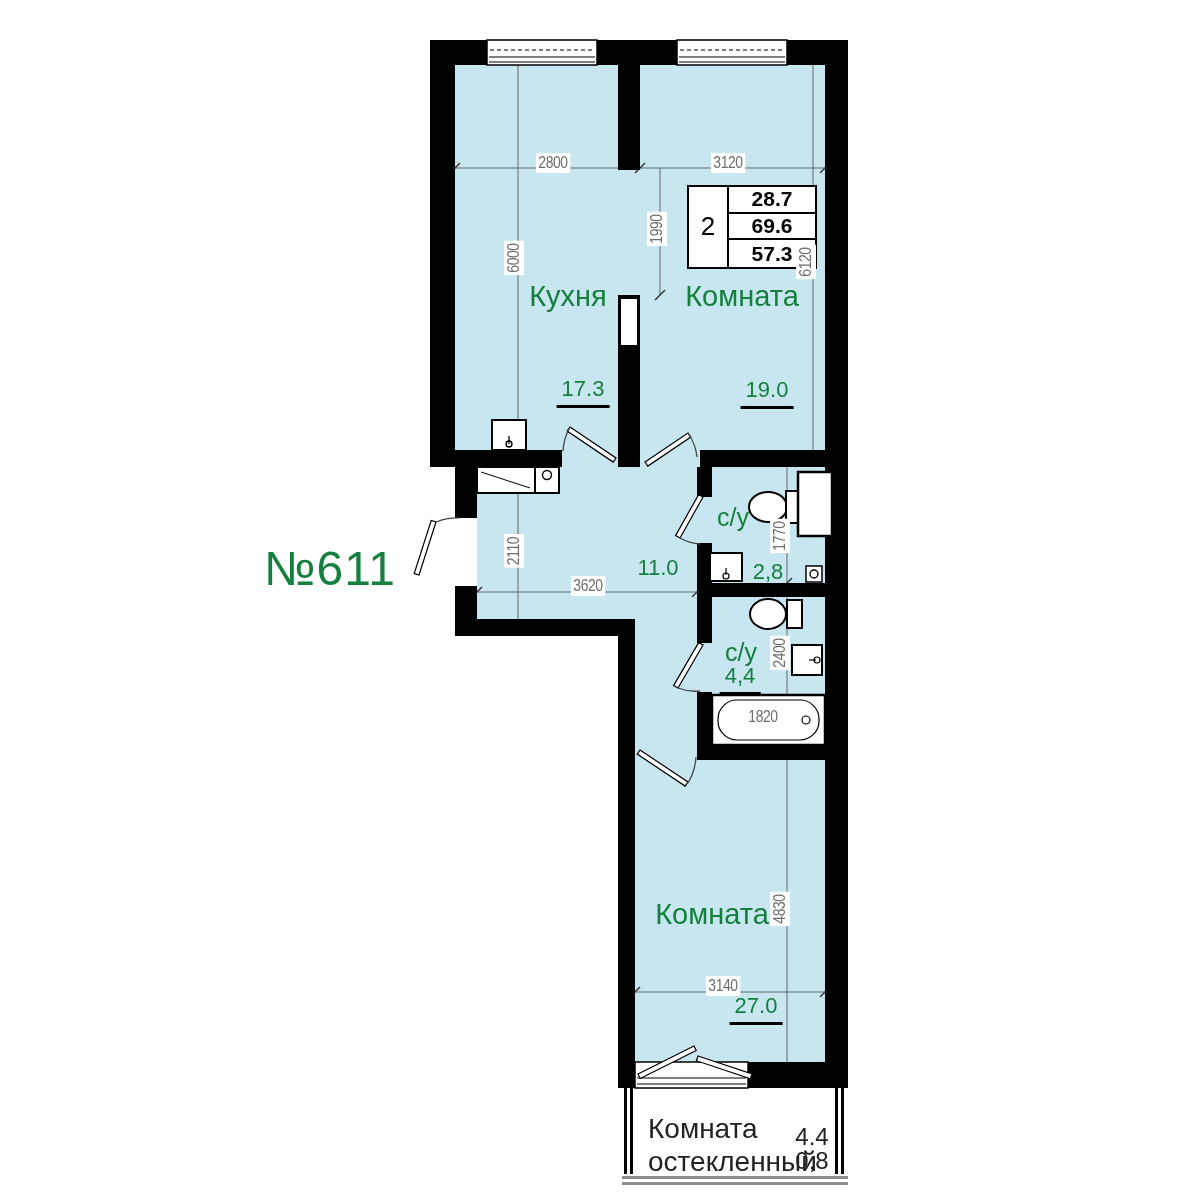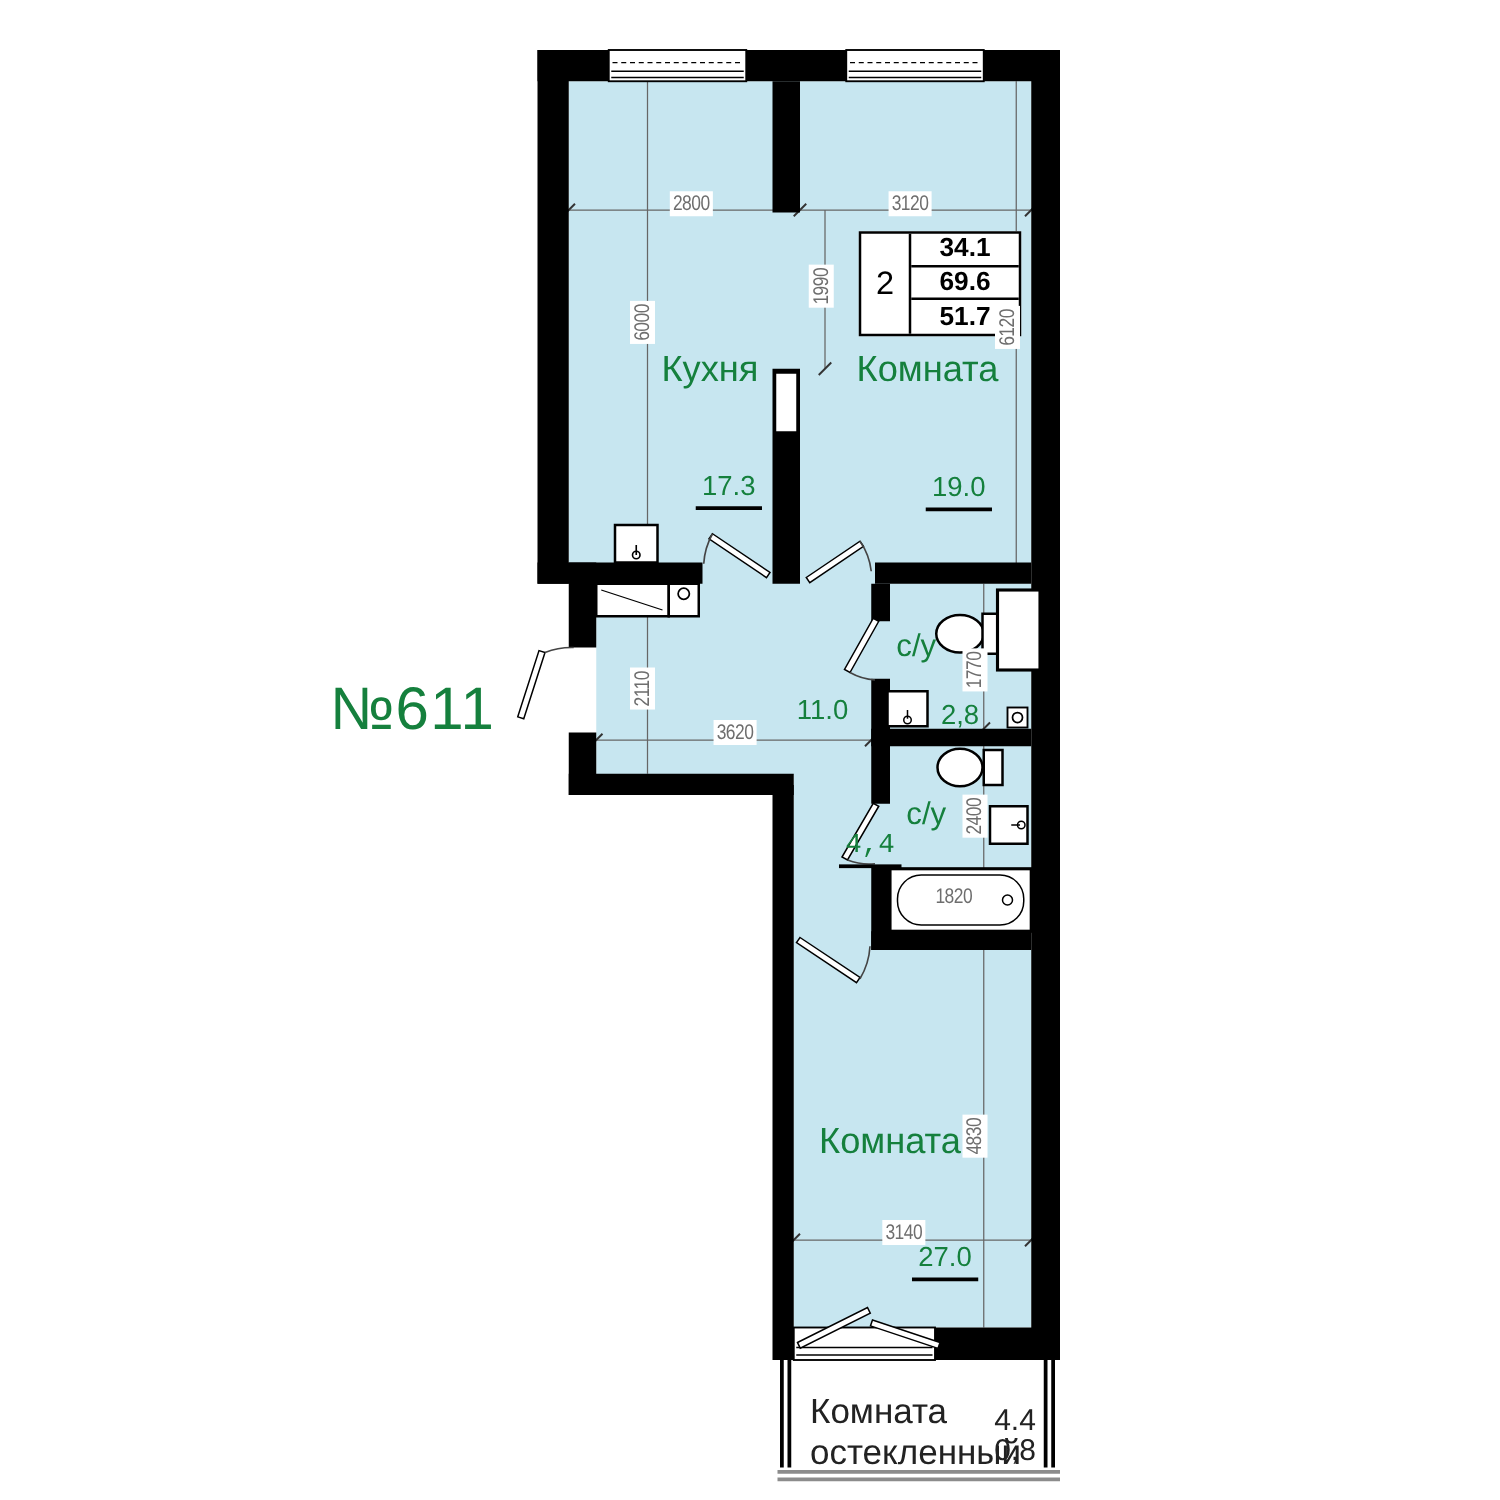--- a/index.html
+++ b/index.html
@@ -188,36 +188,36 @@
       <rect x="718" y="700" width="101" height="40" rx="19" fill="none" stroke="#000" stroke-width="1.2"></rect>
       <circle cx="806" cy="720" r="4" fill="none" stroke="#000" stroke-width="1.2"></circle>
     </g>
   </g>
 </svg>
 
   <div class="lbl aptnum" style="left:330px;top:568px;">№611</div>
 
   <div class="info-table">
     <div class="it-rooms">2</div>
-    <div class="it-cell">34.1</div>
+    <div class="it-cell">28.7</div>
     <div class="it-cell">69.6</div>
-    <div class="it-cell last">51.7</div>
+    <div class="it-cell last">57.3</div>
   </div>
 
   <div class="lbl rlabel" style="left:568px;top:296px;">Кухня</div>
   <div class="lbl rlabel" style="left:742px;top:296px;">Комната</div>
   <div class="lbl slabel" style="left:733px;top:517px;">с/у</div>
   <div class="lbl slabel" style="left:741px;top:652px;">с/у</div>
   <div class="lbl rlabel" style="left:712px;top:914px;">Комната</div>
 
   <div class="lbl area u" style="left:583px;top:392px;">17.3</div>
   <div class="lbl area u" style="left:767px;top:393px;">19.0</div>
   <div class="lbl area" style="left:658px;top:568px;">11.0</div>
   <div class="lbl area" style="left:768px;top:572px;">2,8</div>
-  <div class="lbl area u" style="left:696px;top:679px;font-family:Liberation Mono, monospace;">4,4</div>
+  <div class="lbl area u" style="left:740px;top:679px;">4,4</div>
   <div class="lbl area u" style="left:756px;top:1009px;">27.0</div>
 
   <div class="dim" style="left:553px;top:163px;">2800</div>
   <div class="dim" style="left:728px;top:163px;">3120</div>
   <div class="dim rot" style="left:514px;top:258px;">6000</div>
   <div class="dim rot" style="left:657px;top:229px;">1990</div>
   <div class="dim rot" style="left:806px;top:262px;">6120</div>
   <div class="dim rot" style="left:514px;top:551px;">2110</div>
   <div class="dim" style="left:588px;top:586px;">3620</div>
   <div class="dim rot" style="left:780px;top:536px;">1770</div>

